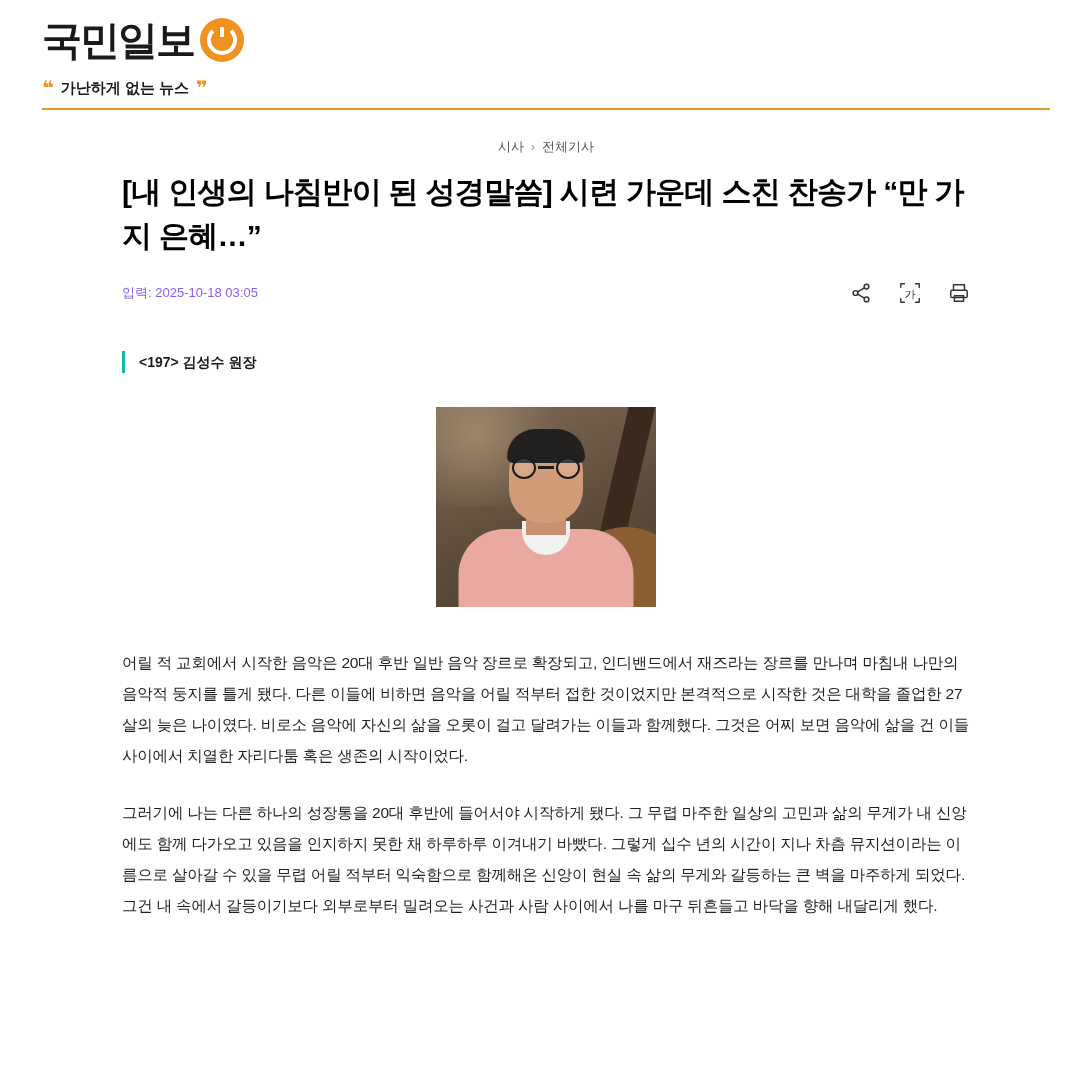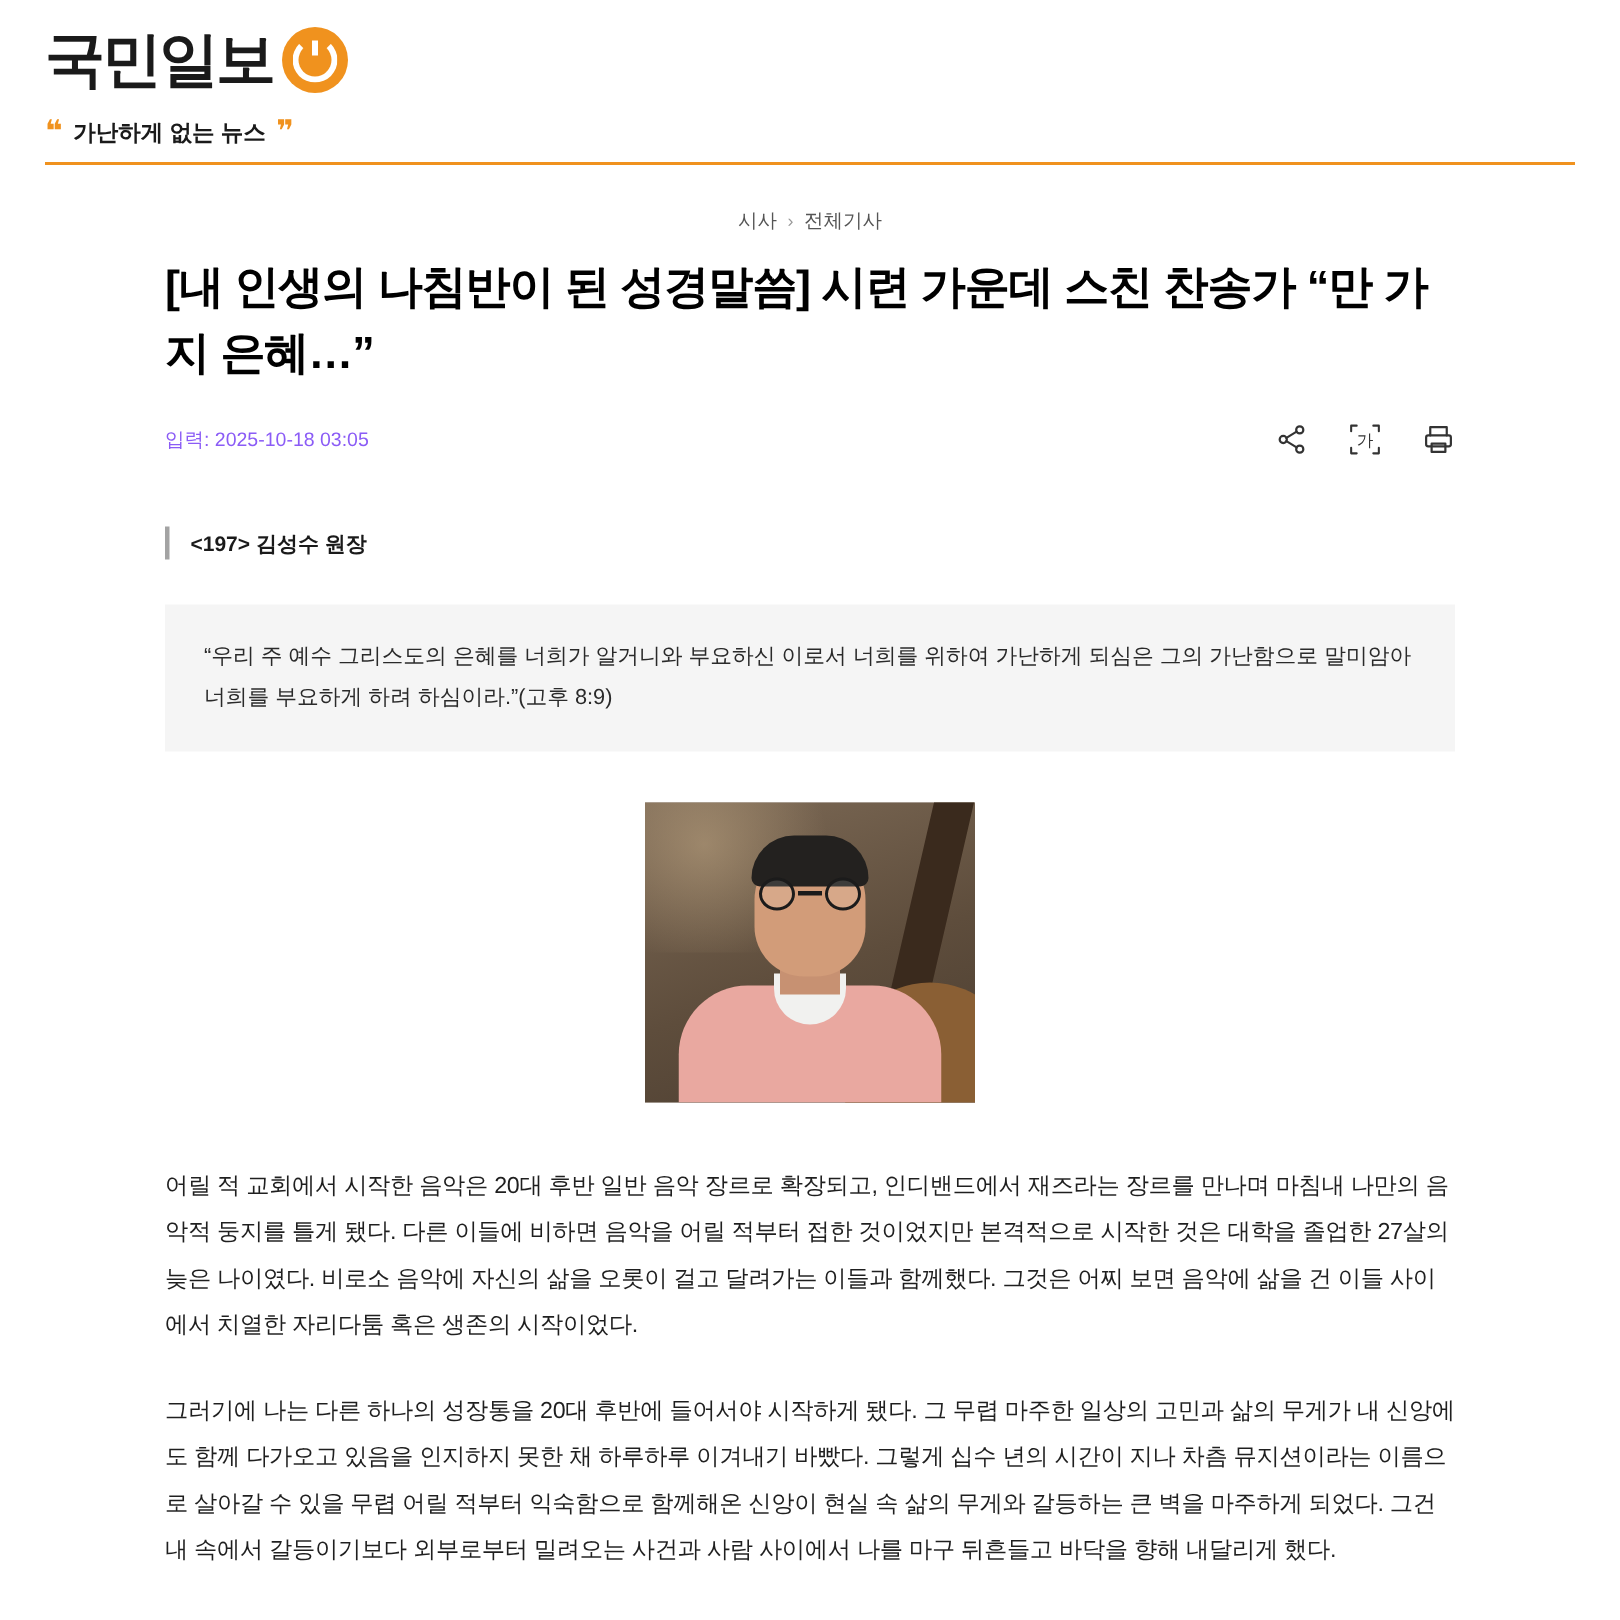--- a/index.html
+++ b/index.html
@@ -4,21 +4,21 @@
 <style>
   * { box-sizing: border-box; }
   html, body {
     margin: 0; padding: 0;
     width: 1080px; height: 1080px;
     background: #ffffff;
     font-family: "Liberation Sans", "DejaVu Sans", sans-serif;
     color: #222;
     overflow: hidden;
   }
-  .page { width: 1080px; height: 946px; position: relative; }
+  .page { width: 1080px; height: 946px; position: relative; padding-left: 12px; }
 
   
   .masthead {
     padding: 18px 30px 6px 30px;
     display: flex;
     align-items: center;
   }
   .logo-text {
     font-size: 40px;
     font-weight: 700;
@@ -132,21 +132,21 @@
   }
   .meta-tools {
     display: flex;
     align-items: center;
     gap: 26px;
   }
   .tool { cursor: pointer; line-height: 0; }
 
   .byline {
     margin-top: 36px;
-    border-left: 3px solid #a3a3a3;
+    border-left: 3px solid #14b8a6;
     padding-left: 14px;
     line-height: 1.6;
   }
   .byline div {
     font-size: 14px;
     font-weight: 700;
     color: #1a1a1a;
   }
   .byline .line2 { font-weight: 400; color: #333; }
 
@@ -323,21 +323,20 @@
             <rect x="7" y="15" width="10" height="6"></rect>
           </svg>
         </span>
       </div>
     </div>
 
     <div class="byline">
       <div>&lt;197&gt; 김성수 원장</div>
     </div>
 
-    <div class="scripture">“우리 주 예수 그리스도의 은혜를 너희가 알거니와 부요하신 이로서 너희를 위하여 가난하게 되심은 그의 가난함으로 말미암아 너희를 부요하게 하려 하심이라.”(고후 8:9)</div>
 
     <div class="photo-wrap">
       <div class="photo">
         <div class="bg-wall"></div>
         <div class="bg-blur"></div>
         <div class="guitar-neck"></div>
         <div class="guitar-body"></div>
         <div class="shirt"></div>
         <div class="collar"></div>
         <div class="neck"></div>

